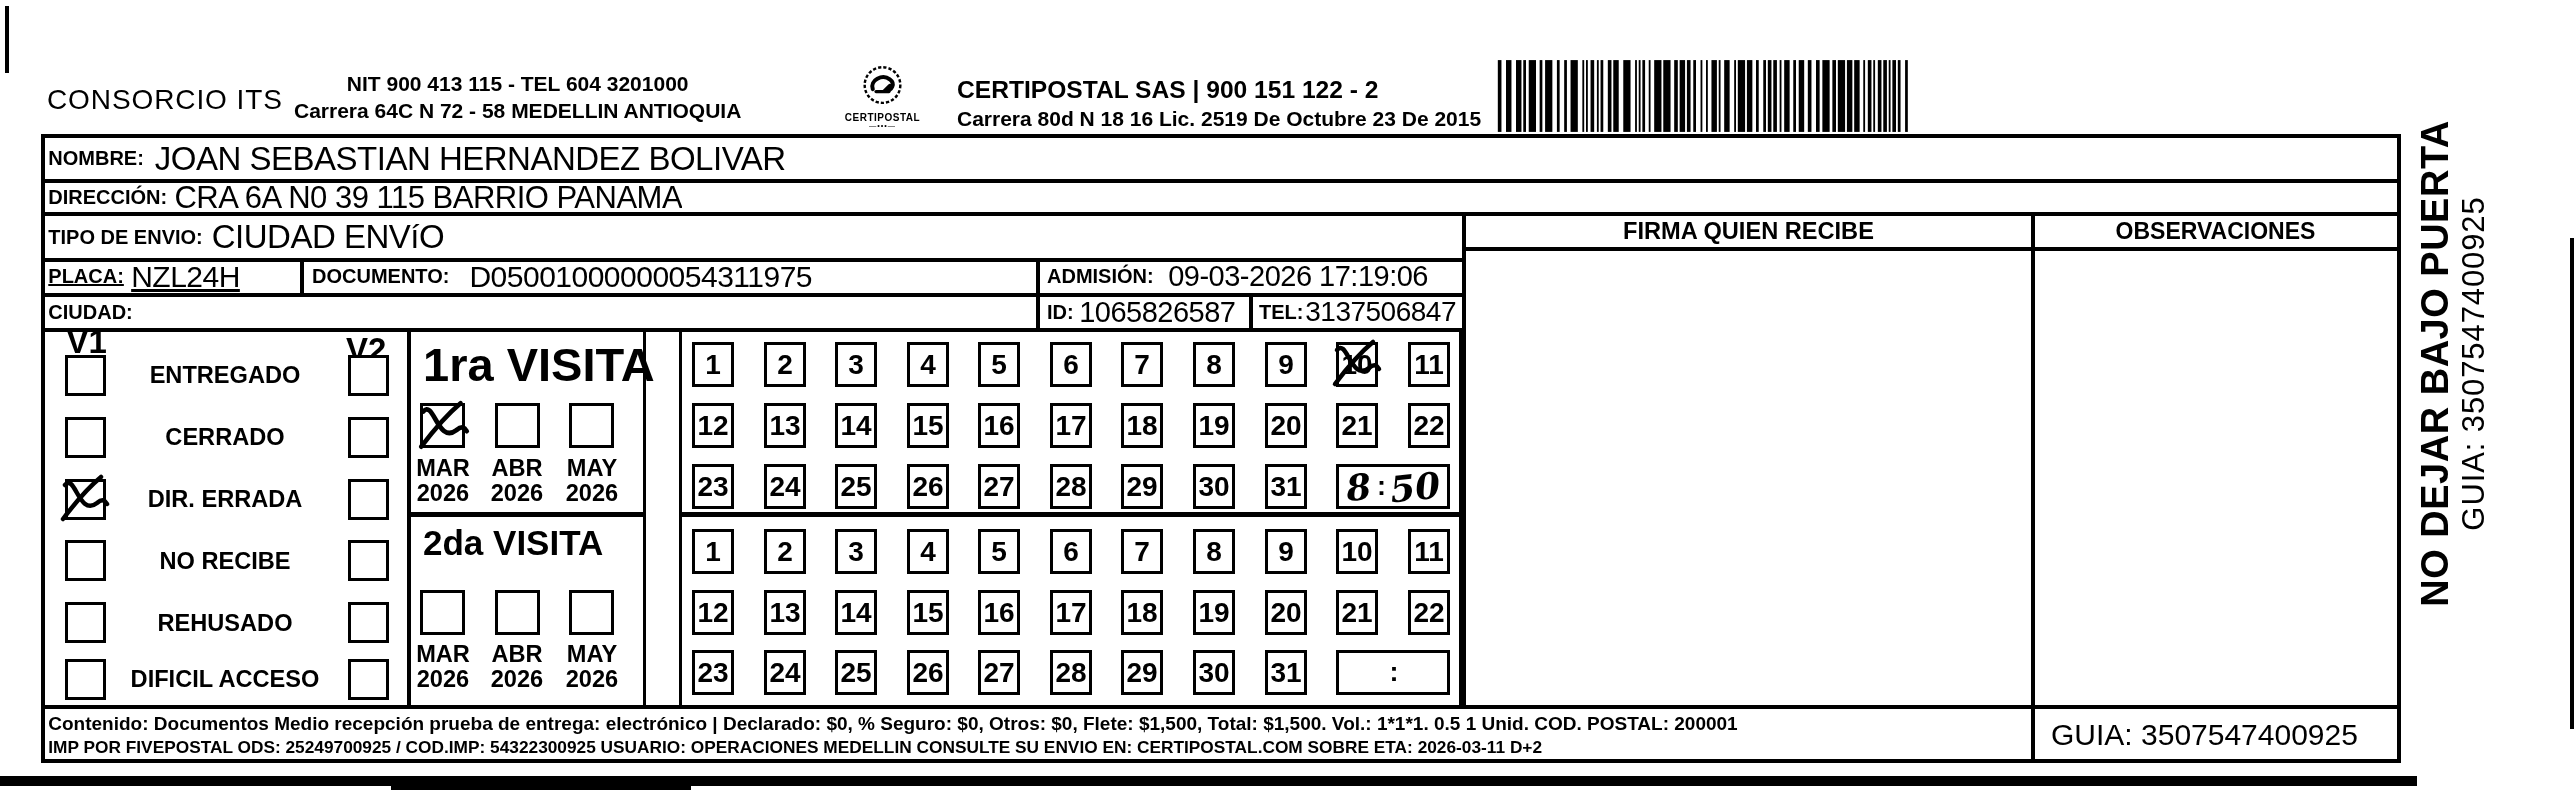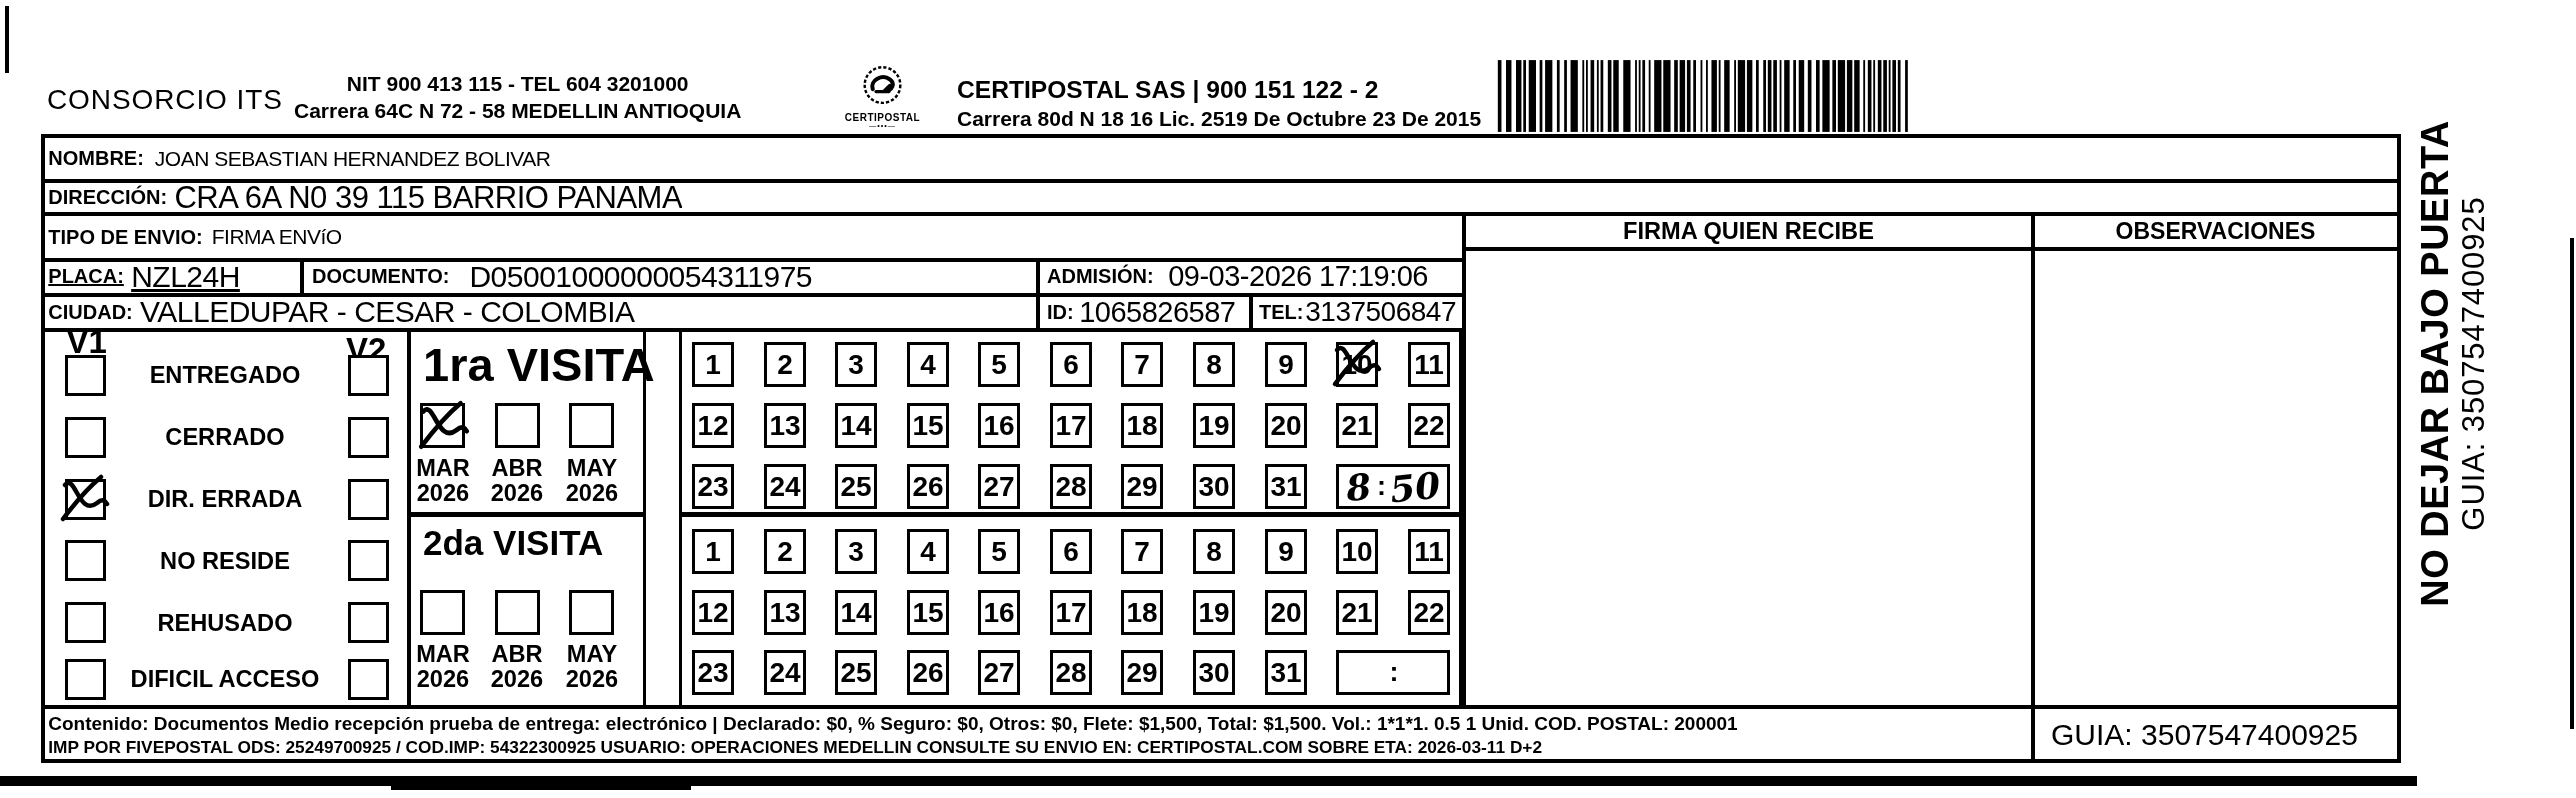--- a/index.html
+++ b/index.html
@@ -1,21 +1,21 @@
 <!DOCTYPE html>
 <html style="font-size:14.5px"><head>
 <meta charset="utf-8">
 <style>
   html,body{margin:0;padding:0;background:#fff;}
   .page{position:relative;width:2576px;height:798px;background:#ffffff;color:#000;
         font-family:"Liberation Sans", sans-serif;overflow:hidden;}
   .abs{position:absolute;}
   .ln{position:absolute;background:#000;}
   .lbl{font-weight:bold;font-size:20px;letter-spacing:0px;}
-  .val{font-size:21px;font-weight:400;letter-spacing:-0.5px;}
+  .val{font-size:33px;font-weight:400;letter-spacing:-0.5px;}
   .cell{position:absolute;display:flex;align-items:center;white-space:nowrap;overflow:hidden;}
   .cb{position:absolute;width:41px;height:41px;border:3.6px solid #000;box-sizing:border-box;background:#fff;}
   .daycell{position:absolute;width:42px;height:45px;border:3.6px solid #000;box-sizing:border-box;
            display:flex;align-items:center;justify-content:center;font-size:28px;font-weight:bold;}
   .timebox{position:absolute;height:45px;border:3.6px solid #000;box-sizing:border-box;
            display:flex;align-items:center;justify-content:center;font-size:27px;font-weight:bold;}
   .visitbox{position:absolute;border:3.6px solid #000;box-sizing:border-box;}
   .calbox{position:absolute;border:3.6px solid #000;box-sizing:border-box;}
   .statuslbl{position:absolute;left:68px;width:232px;text-align:center;font-weight:bold;font-size:23.6px;}
   .vhdr{position:absolute;font-size:33px;font-weight:bold;}
@@ -145,39 +145,38 @@
       <span class="val" style="margin-left:11px;">JOAN SEBASTIAN HERNANDEZ BOLIVAR</span>
     </div>
 
     <div class="cell" style="left:7.3px;top:49px;height:29px;">
       <span class="lbl">DIRECCIÓN:</span>
       <span class="val" style="margin-left:7.3px;font-size:31px;">CRA 6A N0 39 115 BARRIO PANAMA</span>
     </div>
 
     <div class="cell" style="left:7.3px;top:82px;height:42px;">
       <span class="lbl">TIPO DE ENVIO:</span>
-      <span class="val" style="margin-left:9px;">FIRMA ENVíO</span>
+      <span class="val" style="margin-left:9px;">CIUDAD ENVíO</span>
     </div>
 
     <div class="cell" style="left:7.3px;top:126px;height:33px;text-decoration:underline;">
       <span class="lbl">PLACA:</span>
       <span class="val" style="margin-left:7.3px;font-size:30px;">NZL24H</span>
     </div>
     <div class="cell" style="left:271px;top:126px;height:33px;">
       <span class="lbl">DOCUMENTO:</span>
       <span class="val" style="margin-left:20px;font-size:30px;">D05001000000054311975</span>
     </div>
     <div class="cell" style="left:1006px;top:126px;height:33px;">
       <span class="lbl">ADMISIÓN:</span>
       <span class="val" style="margin-left:14.5px;font-size:29px;">09-03-2026 17:19:06</span>
     </div>
 
     <div class="cell" style="left:7.3px;top:162px;height:32px;">
       <span class="lbl">CIUDAD:</span>
-      <span class="val" style="margin-left:7.3px;font-size:30px;">VALLEDUPAR - CESAR - COLOMBIA</span>
     </div>
     <div class="cell" style="left:1006px;top:162px;height:32px;">
       <span class="lbl">ID:</span>
       <span class="val" style="margin-left:5.5px;font-size:29px;">1065826587</span>
     </div>
     <div class="cell" style="left:1218px;top:162px;height:32px;">
       <span class="lbl">TEL:</span>
       <span class="val" style="margin-left:1.8px;font-size:28px;">3137506847</span>
     </div>
 
@@ -191,21 +190,21 @@
         <div class="statuslbl" style="top: 290px;">CERRADO</div>
         <div class="cb" style="left: 307px; top: 283px;"></div>
         <div class="cb" style="left: 23.6px; top: 345px;"></div>
         <svg width="56" height="56" viewBox="0 0 56 56" class="xmark" style="left: 16.4px; top: 337px;">
           <path d="M8 14 C 18 2, 22 46, 40 32 C 46 27, 48 30, 50 33" fill="none" stroke="#000" stroke-width="4.5" stroke-linecap="round"></path>
           <path d="M44 6 C 32 16, 18 32, 6 48" fill="none" stroke="#000" stroke-width="4.5" stroke-linecap="round"></path>
         </svg>
         <div class="statuslbl" style="top: 352px;">DIR. ERRADA</div>
         <div class="cb" style="left: 307px; top: 345px;"></div>
         <div class="cb" style="left: 23.6px; top: 406px;"></div>
-        <div class="statuslbl" style="top: 414px;">NO RESIDE</div>
+        <div class="statuslbl" style="top: 414px;">NO RECIBE</div>
         <div class="cb" style="left: 307px; top: 406px;"></div>
         <div class="cb" style="left: 23.6px; top: 468px;"></div>
         <div class="statuslbl" style="top: 476px;">REHUSADO</div>
         <div class="cb" style="left: 307px; top: 468px;"></div>
         <div class="cb" style="left: 23.6px; top: 525px;"></div>
         <div class="statuslbl" style="top: 532px;">DIFICIL ACCESO</div>
         <div class="cb" style="left: 307px; top: 525px;"></div>
       </div>
 
     <div class="visitbox" style="left:366px;top:194px;width:239px;height:187px;"></div>

